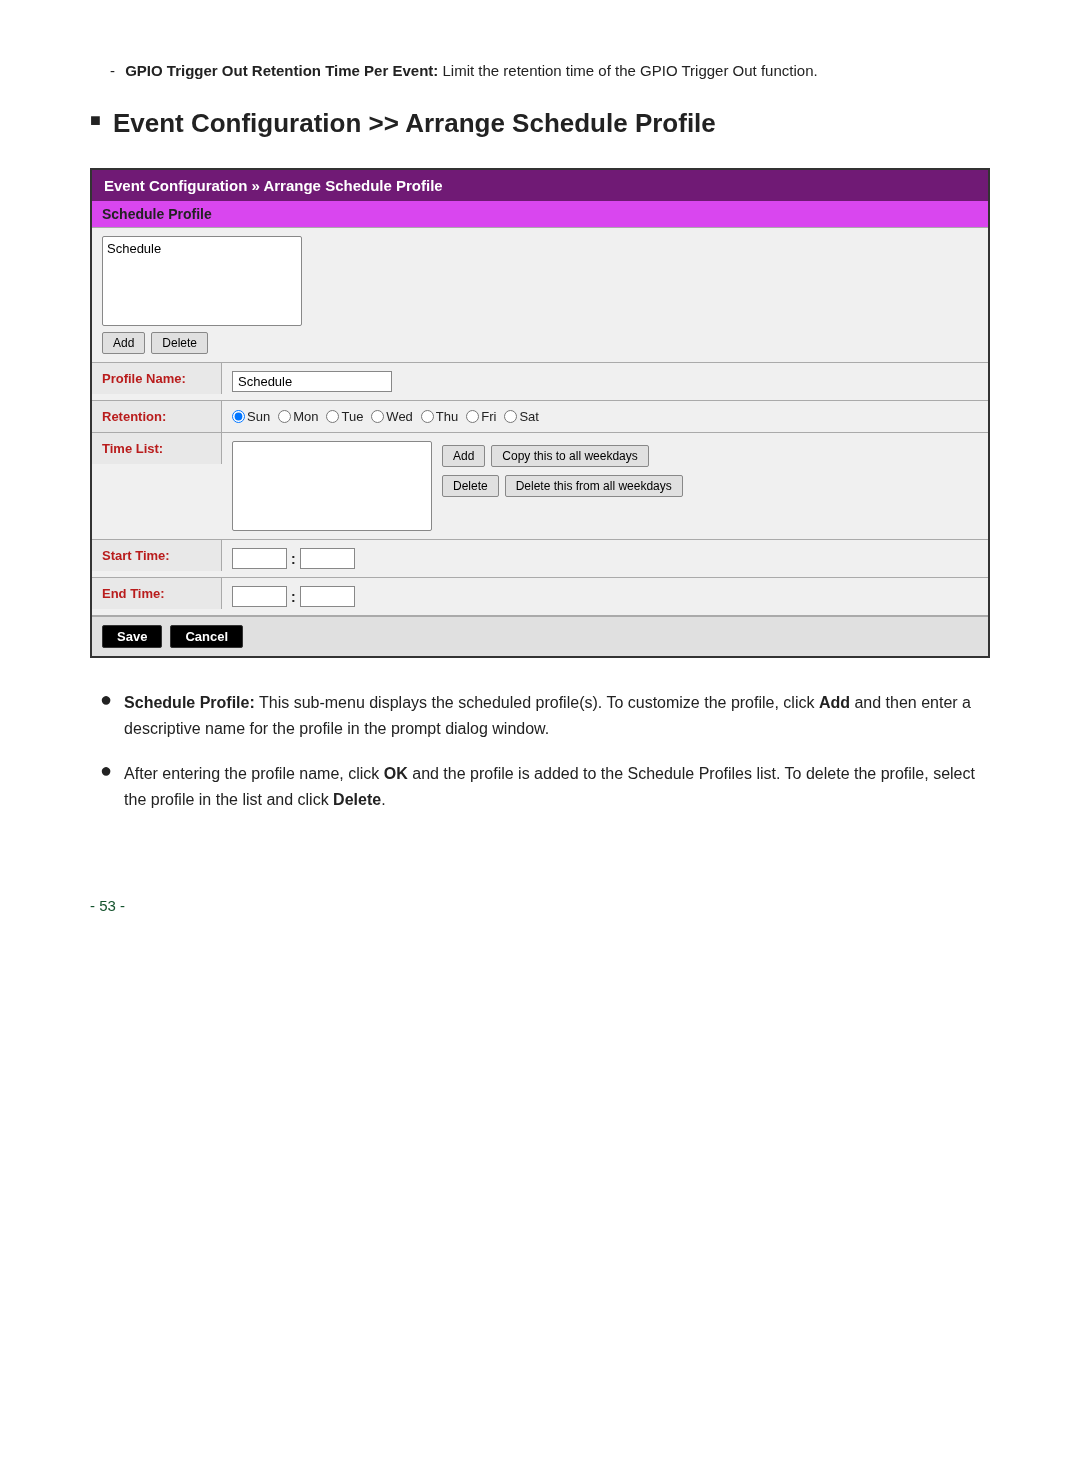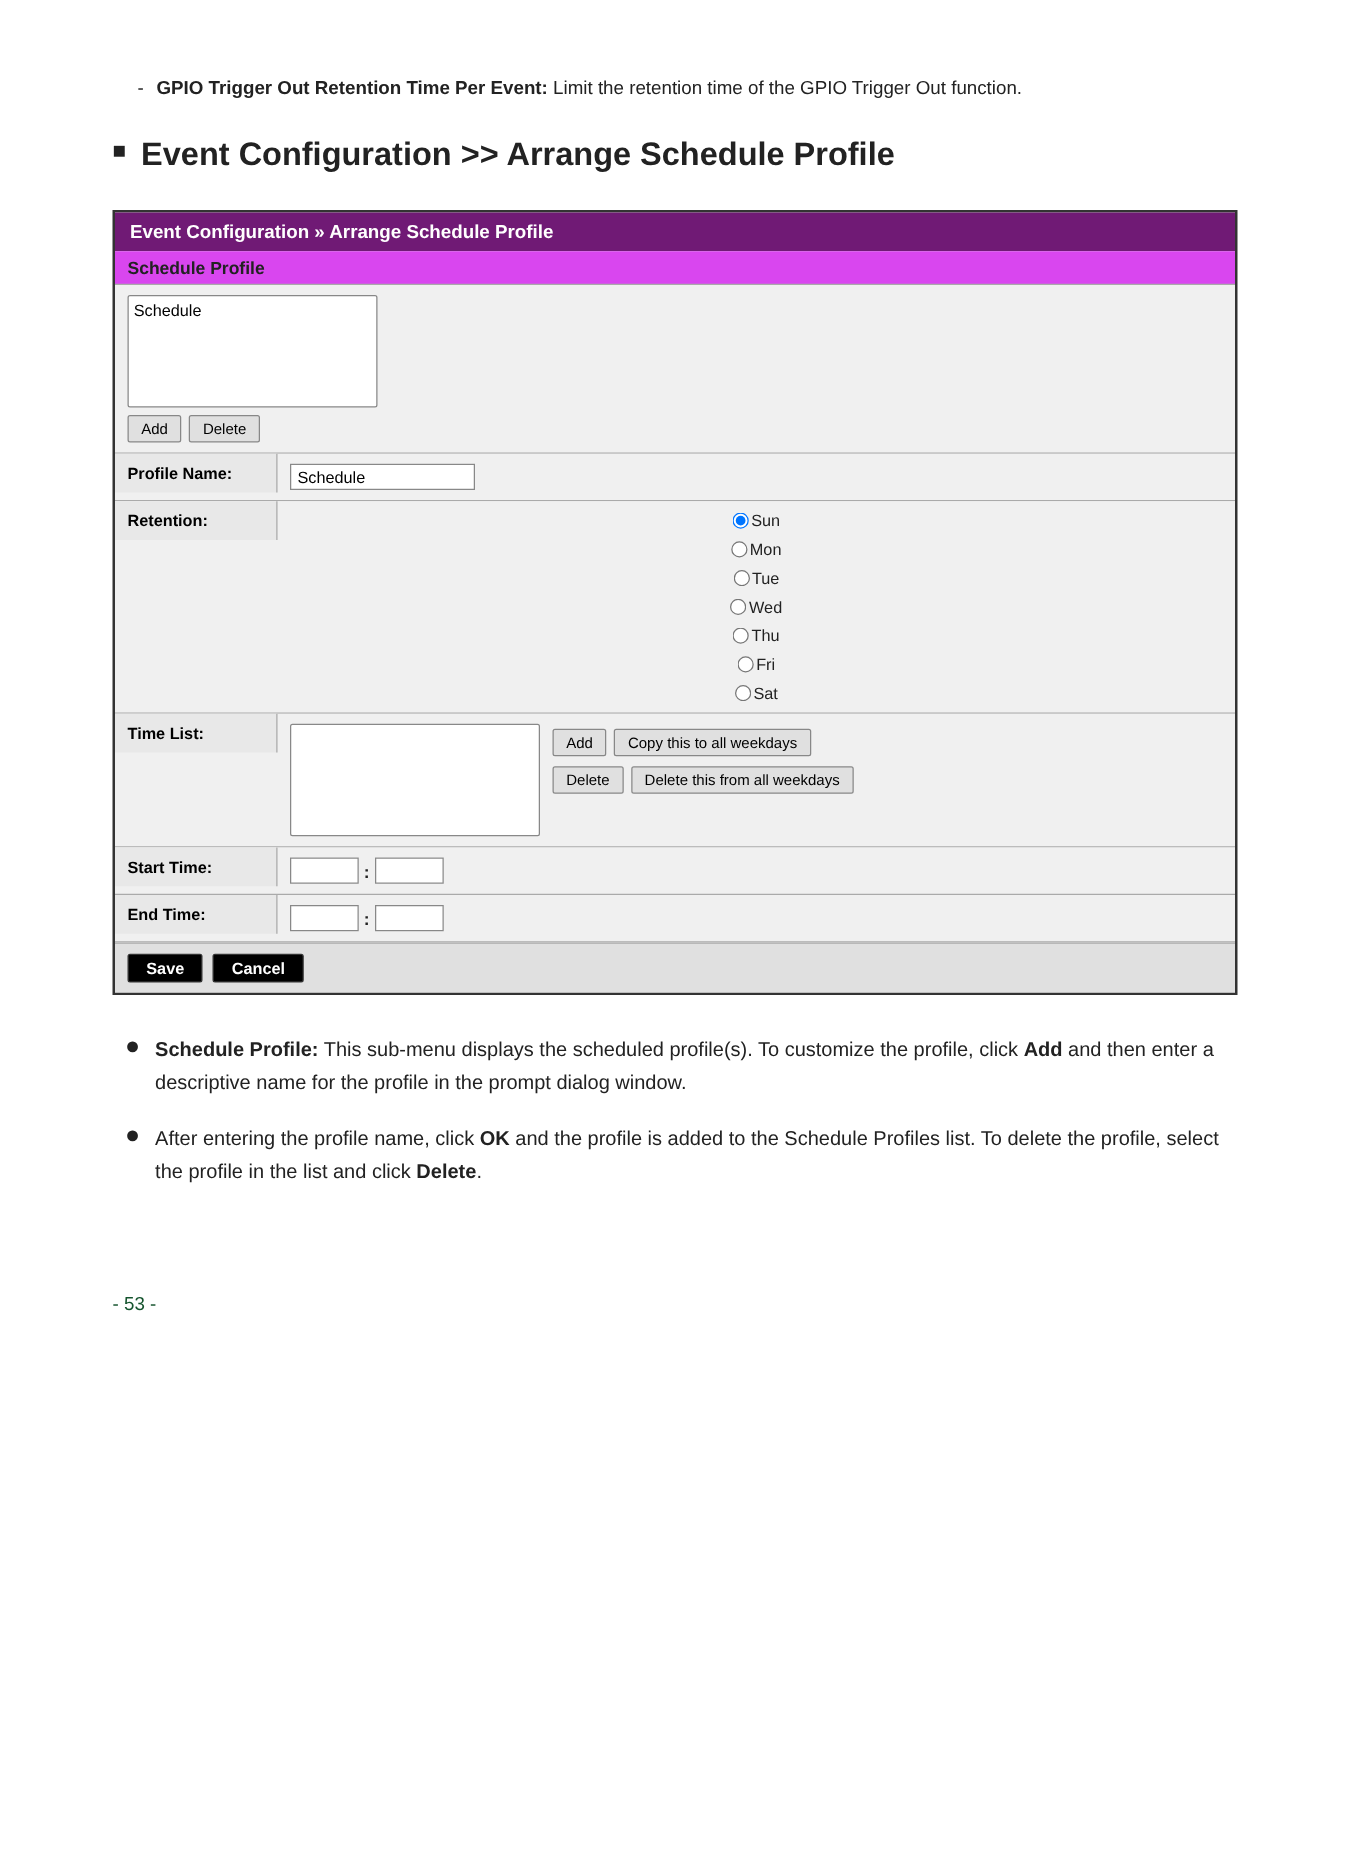--- a/index.html
+++ b/index.html
@@ -69,21 +69,21 @@
     }
     .ui-row:last-child {
       border-bottom: none;
     }
     .ui-row-label {
       width: 130px;
       min-width: 130px;
       font-size: 13px;
       font-weight: bold;
       padding: 8px 10px;
-      color: #000000;
+      color: #b91c1c;
       border-right: 1px solid #aaa;
       background: #e8e8e8;
     }
     .ui-row-content {
       flex: 1;
       padding: 8px 10px;
       font-size: 13px;
     }
 
     
@@ -119,36 +119,35 @@
       cursor: pointer;
       border-radius: 2px;
       font-weight: bold;
     }
 
     input[type="text"].ui-input {
       padding: 2px 5px;
       font-size: 13px;
       border: 1px solid #888;
       background: #fff;
-      width: 148px;
+      width: 160px;
     }
     input[type="text"].ui-input-small {
       width: 55px;
       padding: 2px 4px;
       font-size: 13px;
       border: 1px solid #888;
       background: #fff;
     }
 
     .radio-group {
       display: flex;
       align-items: center;
       gap: 8px;
       flex-wrap: wrap;
-      flex-direction: column;
     }
     .radio-group label {
       display: flex;
       align-items: center;
       gap: 2px;
       font-size: 13px;
     }
 
     .time-list-box {
       background: #fff;

